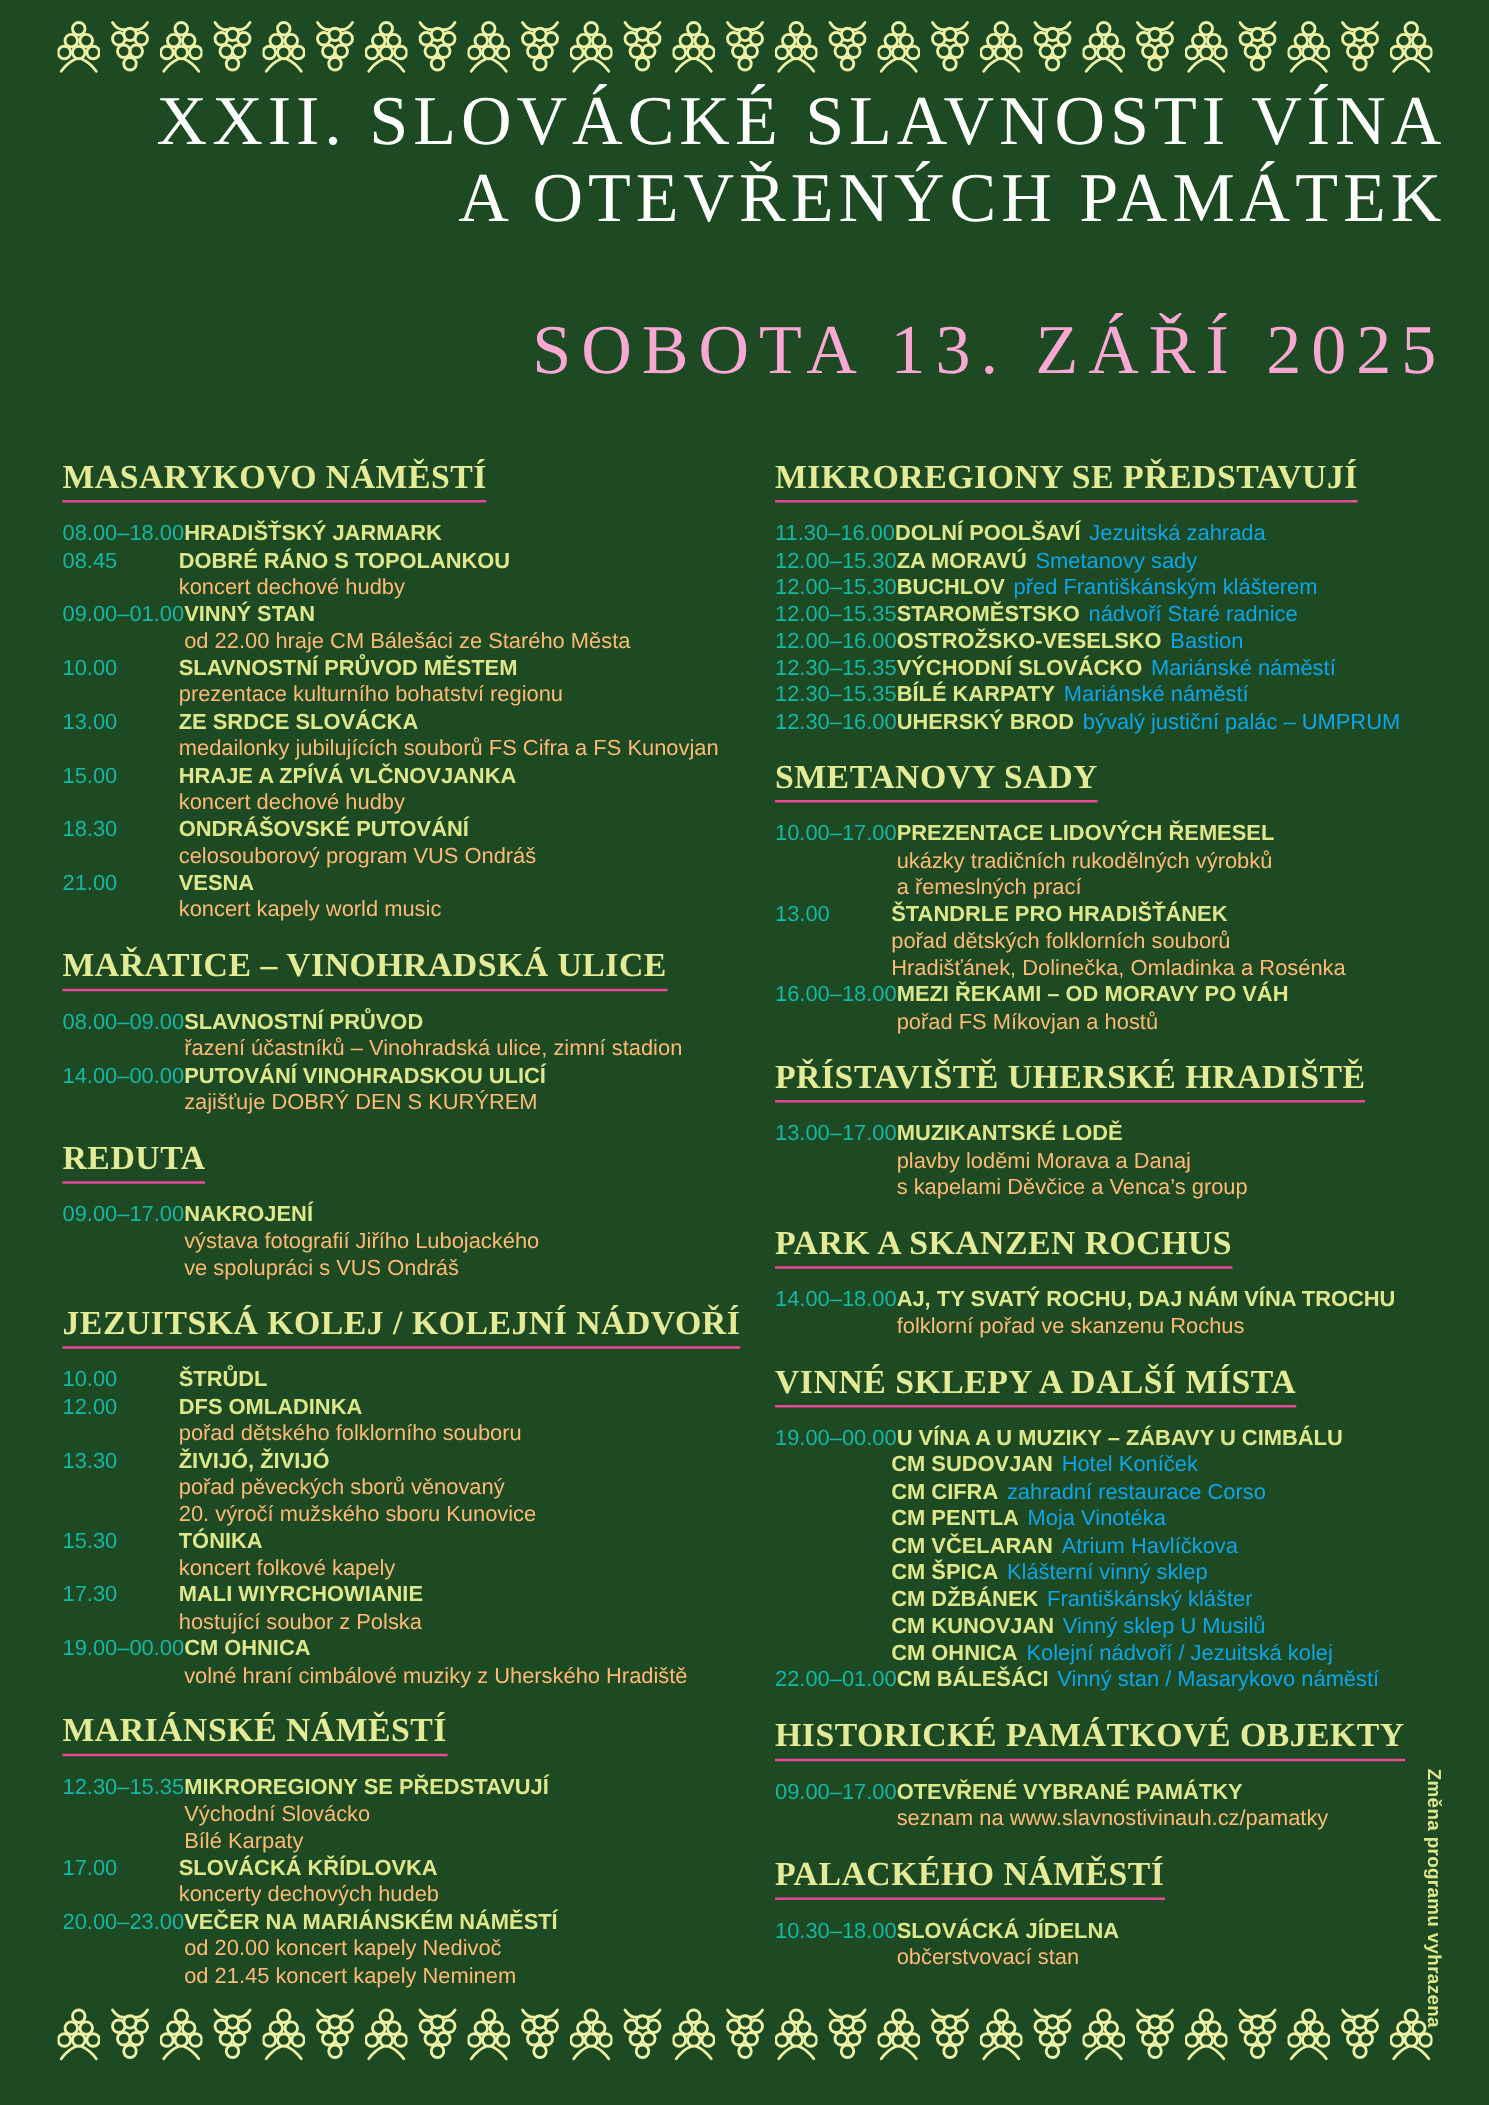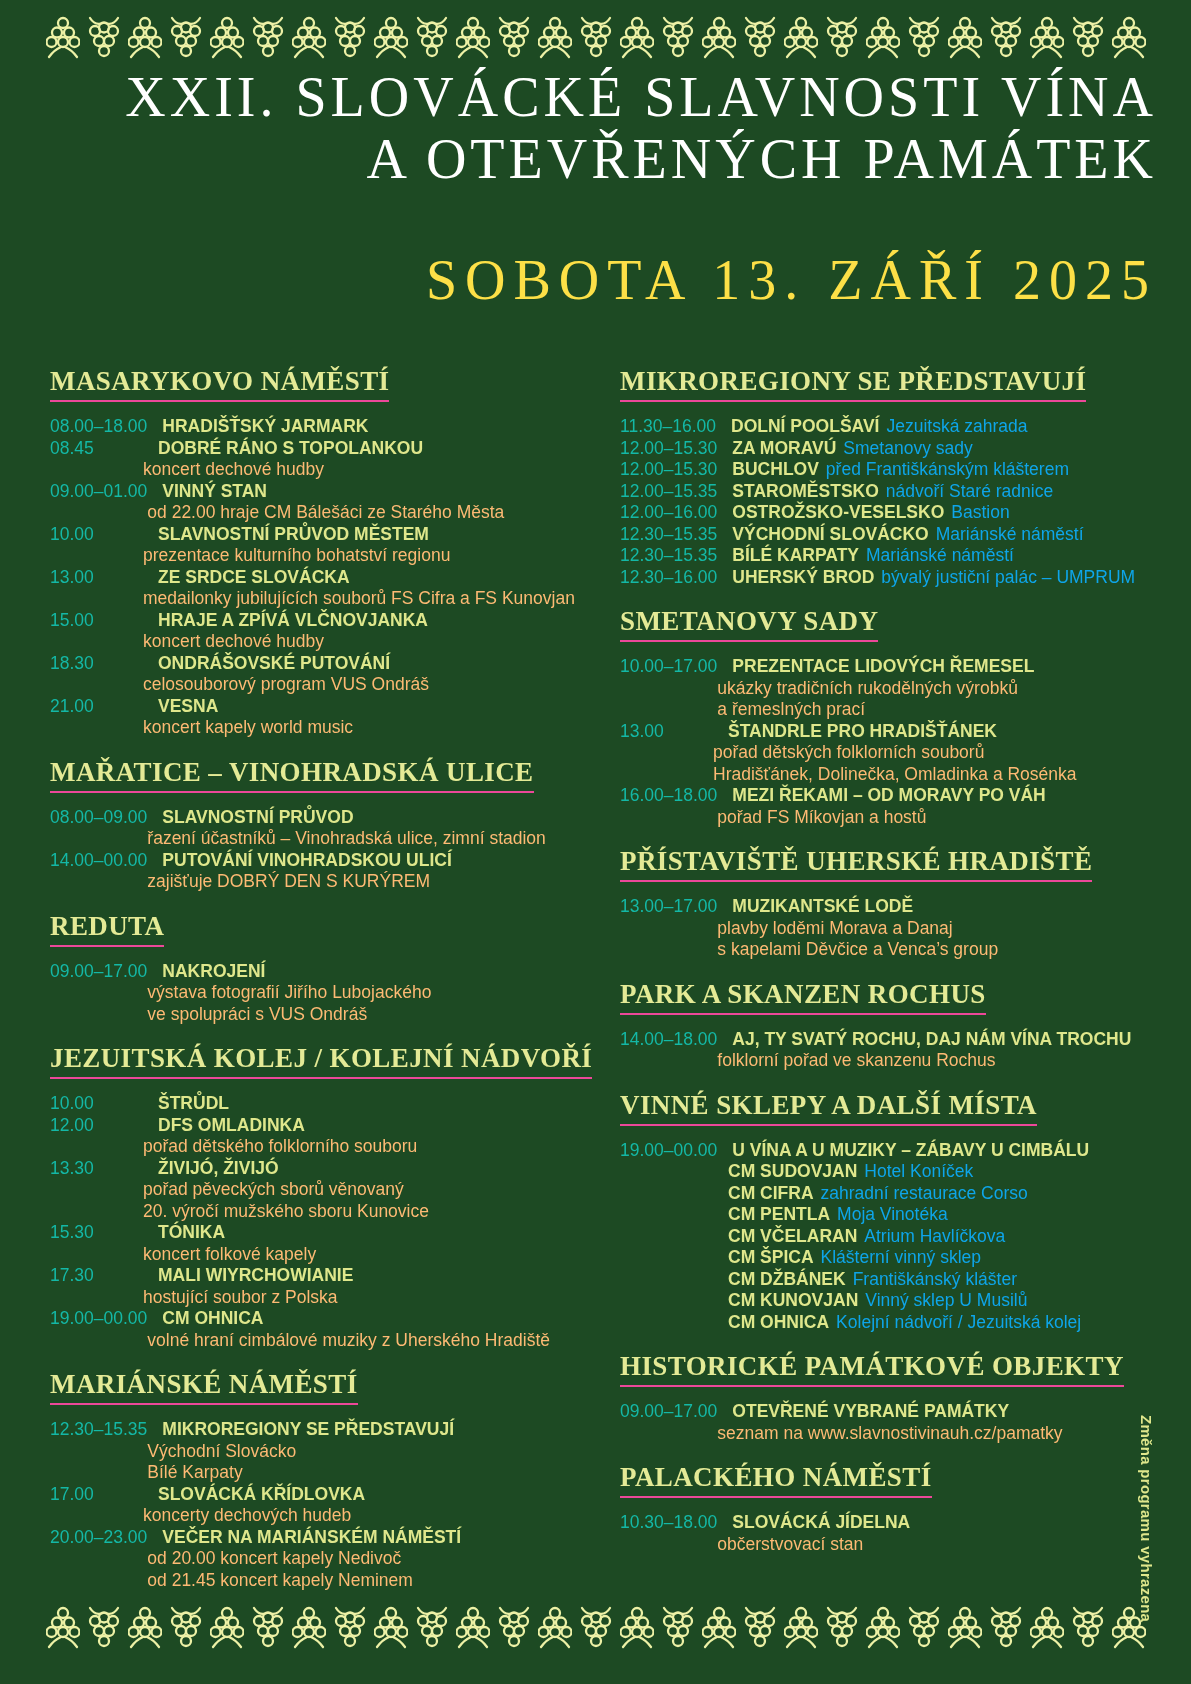--- a/index.html
+++ b/index.html
@@ -24,21 +24,21 @@
   .title-block{
     position:absolute;top:66px;left:0;width:1157px;
     text-align:right;color:#ffffff;
     font-family:"Liberation Serif", serif;
   }
   .title-line{
     font-size:56px;line-height:62px;letter-spacing:4px;font-weight:400;
   }
   .date-line{
     margin-top:60px;font-size:56px;line-height:60px;letter-spacing:8px;font-weight:400;
-    color:#fde047;
+    color:#f9a8d4;
   }
   
   .column{
     position:absolute;top:348px;display:flow-root;
   }
   .column.left{left:50px;width:545px;}
   .column.right{left:620px;width:560px;}
   .section-heading{
     margin:18px 0 14px 0;
     font-family:"Liberation Serif", serif;
@@ -52,21 +52,21 @@
     padding-bottom:4px;
   }
   .event{
     display:flex;align-items:flex-start;
     font-size:17.5px;line-height:21.5px;
   }
   .time{
     flex:0 0 93px;color:#14b8a6;white-space:nowrap;
   }
   .ebody{flex:1;min-width:0;}
-  .etitle{color:#dfe78c;font-weight:700;padding-left:15px;}
+  .etitle{color:#dfe78c;font-weight:700;}
   .esuffix{color:#0ea5e9;margin-left:7px;}
   .edetail{color:#fdba74;}
   
   .side-note{
     position:absolute;
     left:1138px;top:1415px;height:180px;
     writing-mode:vertical-rl;
     font-size:15px;letter-spacing:0.3px;
     color:#dfe78c;font-weight:700;
     white-space:nowrap;
@@ -933,20 +933,26 @@
         <div class="ebody">
           <div class="eline"><span class="etitle">CM KUNOVJAN</span><span class="esuffix">Vinný sklep U Musilů</span></div>
         </div>
       </div>
       <div class="event">
         <span class="time"></span>
         <div class="ebody">
           <div class="eline"><span class="etitle">CM OHNICA</span><span class="esuffix">Kolejní nádvoří / Jezuitská kolej</span></div>
         </div>
       </div>
+      <div class="event">
+        <span class="time">22.00–01.00</span>
+        <div class="ebody">
+          <div class="eline"><span class="etitle">CM BÁLEŠÁCI</span><span class="esuffix">Vinný stan / Masarykovo náměstí</span></div>
+        </div>
+      </div>
     </section>
     <section class="program-section">
       <h2 class="section-heading"><span>HISTORICKÉ PAMÁTKOVÉ OBJEKTY</span></h2>
       <div class="event">
         <span class="time">09.00–17.00</span>
         <div class="ebody">
           <div class="eline"><span class="etitle">OTEVŘENÉ VYBRANÉ PAMÁTKY</span></div>
           <div class="edetail">seznam na www.slavnostivinauh.cz/pamatky</div>
         </div>
       </div>

